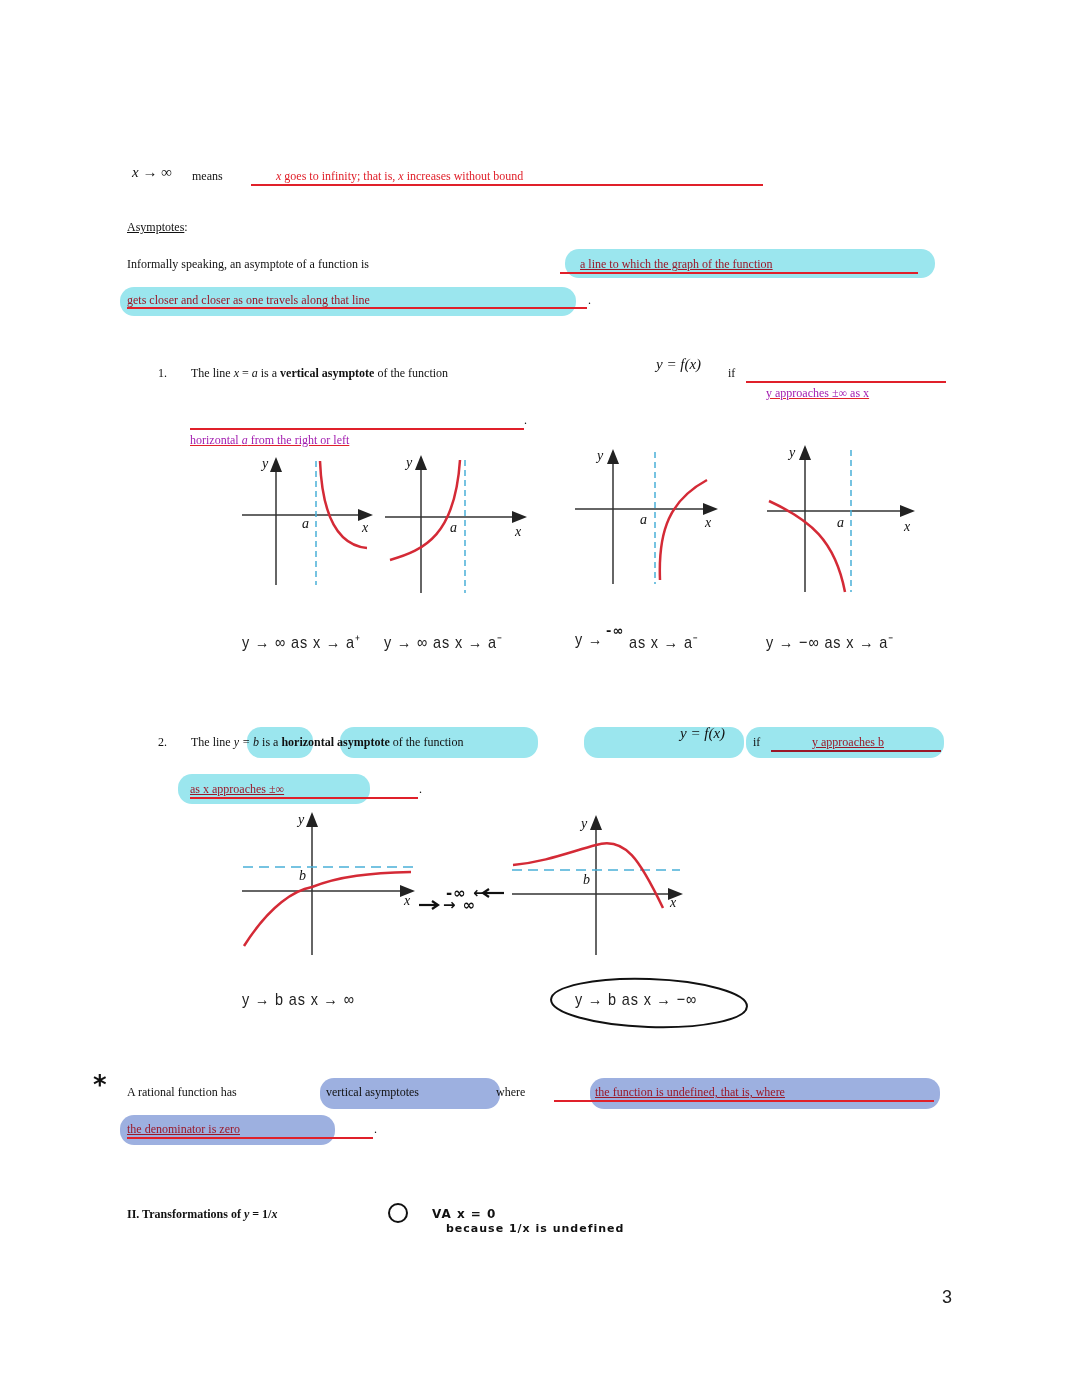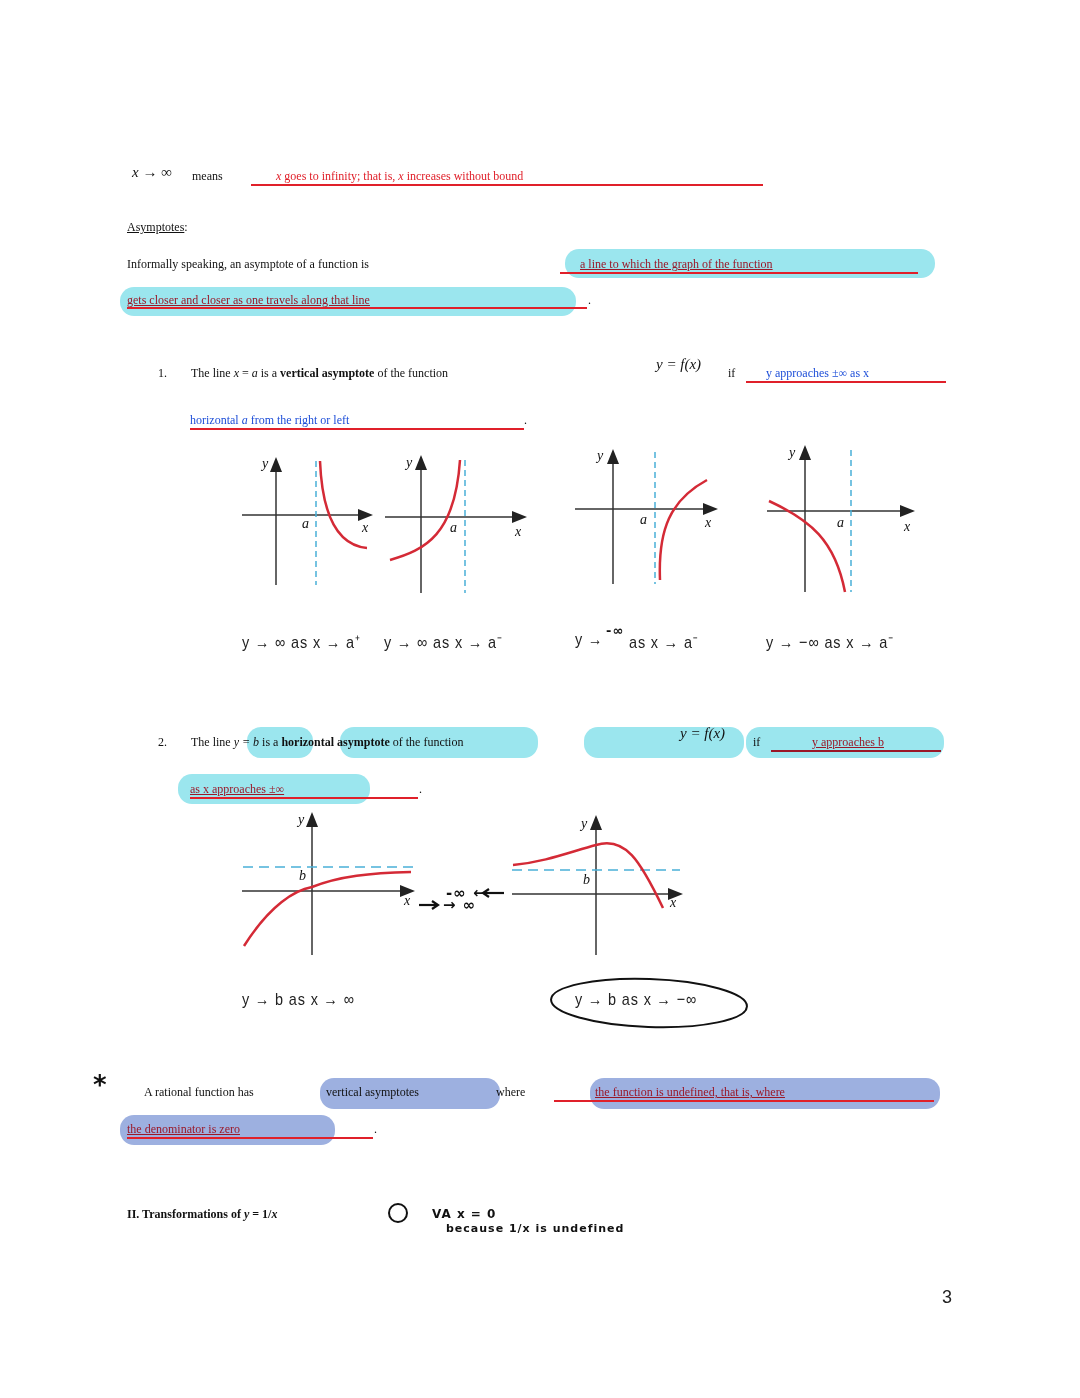--- a/index.html
+++ b/index.html
@@ -1,21 +1,21 @@
 <!DOCTYPE html>
 <html><head>
 <meta charset="utf-8">
 <style>
   html, body { margin:0; padding:0; background:#ffffff; }
   body { width:1080px; height:1398px; position:relative; overflow:hidden;
          font-family:"Liberation Serif", serif; color:#111; }
   .abs { position:absolute; white-space:nowrap; }
   .t { font-size:12px; line-height:24px; }
   .red { color:#e0202a; }
-  .redu { color:#1d4ed8; text-decoration-color:#e0202a; }
+  .redu { color:#a21caf; text-decoration:underline; text-decoration-color:#e0202a;margin-top:20px; }
   .hl-cyan { background:#9be6ee; border-radius:14px; }
   .hl-blue { background:#9db0e0; border-radius:14px; }
   .darkred { color:#9a1828; }
   .sm-math { font-size:15px; font-style:italic; }
   .lbl-sans { font-family:"Liberation Sans", sans-serif; font-size:17px; color:#222; letter-spacing:1px; transform:scaleX(0.85); transform-origin:left center; }
   .hand { font-family:"DejaVu Sans", sans-serif; font-weight:bold; font-size:12px; letter-spacing:1px; }
   svg { position:absolute; overflow:visible; }
 </style>
 </head>
 <body>
@@ -31,21 +31,21 @@
 
 <div class="abs t" style="left:127px;top:215px;"><u>Asymptotes</u><span>:</span></div>
 
 <div class="abs t" style="left:127px;top:252px;">Informally speaking, an asymptote of a function is</div>
 <div class="abs hl-cyan" style="left:565px;top:249px;width:370px;height:29px;"></div>
 <div class="abs" style="left:560px;top:272px;width:358px;height:1.6px;background:#e0202a;"></div>
 <div class="abs t darkred" style="left:580px;top:252px;text-decoration:underline;">a line to which the graph of the function</div>
 
 <div class="abs hl-cyan" style="left:120px;top:287px;width:456px;height:29px;"></div>
 <div class="abs" style="left:127px;top:307px;width:460px;height:1.6px;background:#e0202a;"></div>
-<div class="abs t darkred" style="left:127px;top:288px;text-decoration:underline;">gets closer and closer as one travels along that line</div>
+<div class="abs t darkred" style="left:127px;top:288px;">gets closer and closer as one travels along that line</div>
 <div class="abs t" style="left:588px;top:288px;">.</div>
 
 <div class="abs t" style="left:158px;top:361px;">1.</div>
 <div class="abs t" style="left:191px;top:361px;">
   <span>The line </span><i>x</i><span> = </span><i>a</i><span> is a </span><b>vertical asymptote</b><span> of the function</span>
 </div>
 <div class="abs sm-math" style="left:656px;top:356px;">y = f(x)</div>
 <div class="abs t" style="left:728px;top:361px;">if</div>
 <div class="abs" style="left:746px;top:381px;width:200px;height:1.6px;background:#e0202a;"></div>
 <div class="abs t redu" style="left:766px;top:361px;font-style:normal;">y approaches ±∞ as x</div>
@@ -160,21 +160,21 @@
 <div class="abs sm-math" style="left:404px;top:893px;font-size:14px;">x</div>
 <div class="abs sm-math" style="left:581px;top:816px;font-size:14px;">y</div>
 <div class="abs sm-math" style="left:583px;top:872px;font-size:14px;">b</div>
 <div class="abs sm-math" style="left:670px;top:895px;font-size:14px;">x</div>
 <div class="abs lbl-sans" style="left:242px;top:990px;">y → b as x → ∞</div>
 <div class="abs lbl-sans" style="left:575px;top:990px;">y → b as x → −∞</div>
 
 <div class="abs" style="left:93px;top:1070px;font-family:'DejaVu Sans',sans-serif;font-size:26px;font-weight:bold;">*</div>
 <div class="abs hl-blue" style="left:320px;top:1078px;width:180px;height:31px;"></div>
 <div class="abs hl-blue" style="left:590px;top:1078px;width:350px;height:31px;"></div>
-<div class="abs t" style="left:144px;top:1080px;">A rational function has</div>
+<div class="abs t" style="left:127px;top:1080px;">A rational function has</div>
 <div class="abs t" style="left:326px;top:1080px;">vertical asymptotes</div>
 <div class="abs t" style="left:496px;top:1080px;">where</div>
 <div class="abs" style="left:554px;top:1100px;width:380px;height:1.6px;background:#e0202a;"></div>
 <div class="abs t darkred" style="left:595px;top:1080px;text-decoration:underline;">the function is undefined, that is, where</div>
 <div class="abs hl-blue" style="left:120px;top:1115px;width:215px;height:30px;"></div>
 <div class="abs" style="left:127px;top:1137px;width:246px;height:1.6px;background:#e0202a;"></div>
 <div class="abs t darkred" style="left:127px;top:1117px;text-decoration:underline;">the denominator is zero</div>
 <div class="abs t" style="left:374px;top:1117px;">.</div>
 
 <div class="abs t" style="left:127px;top:1202px;font-weight:bold;">

